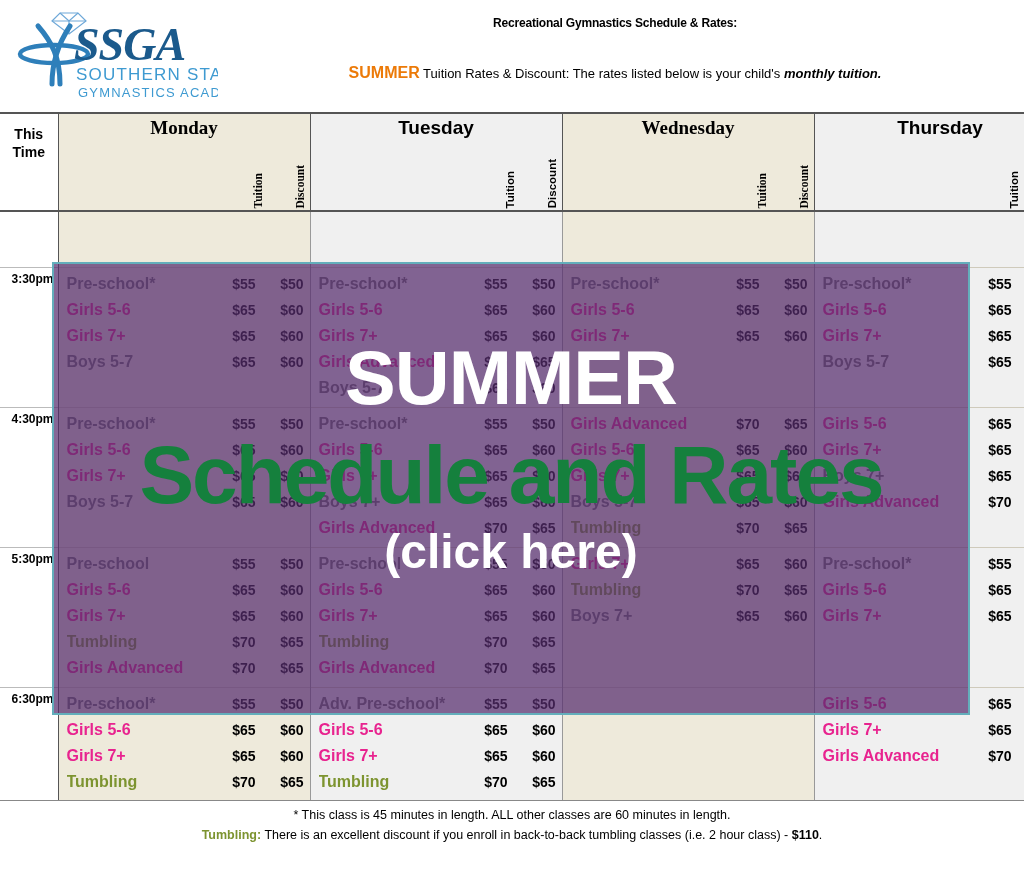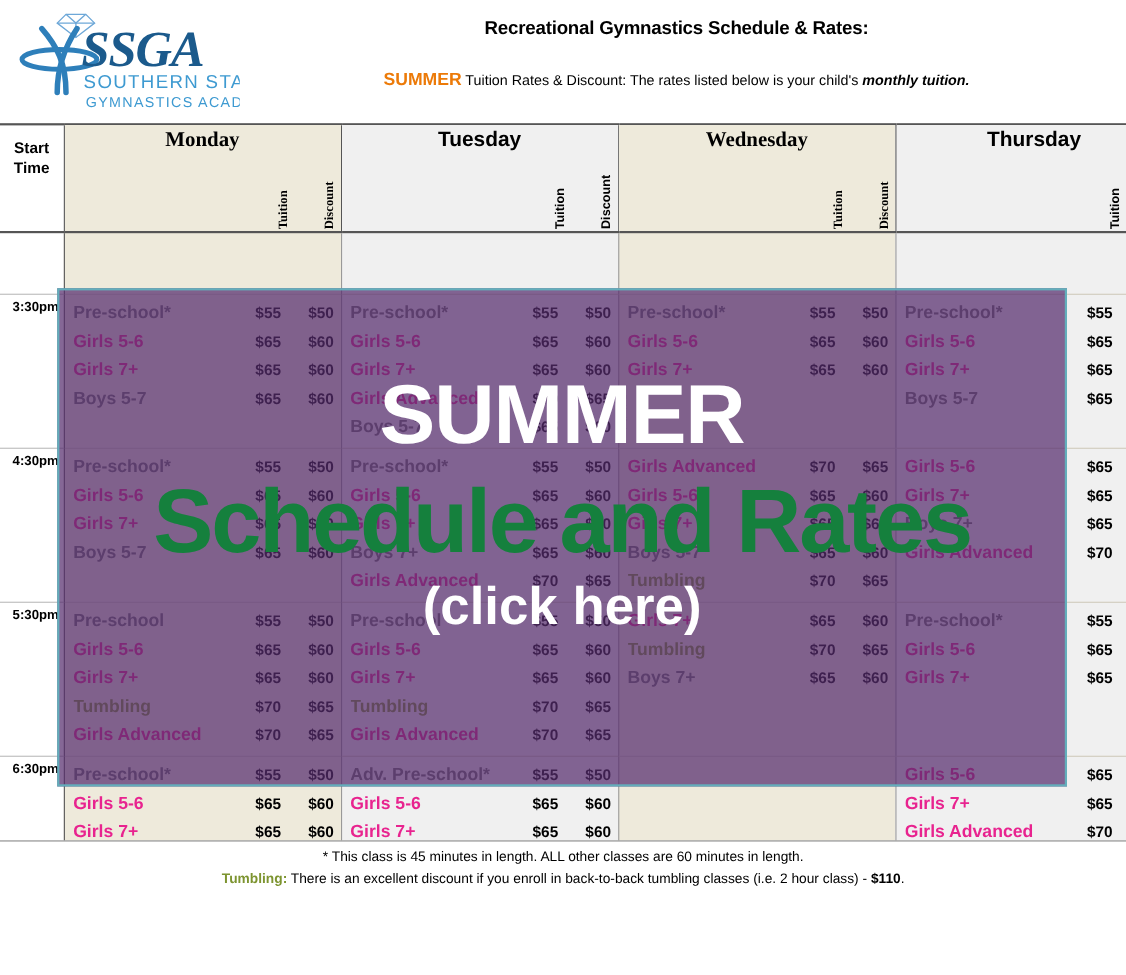--- a/index.html
+++ b/index.html
@@ -14,21 +14,21 @@
 
   
   #header { position:relative; height:112px; width:1024px; background:#fff; }
 
   #logo { position:absolute; left:8px; top:10px; width:210px; height:94px; }
   #logo svg { display:block; }
 
   #title {
     position:absolute; left:220px; top:16px; width:790px;
     text-align:center;
-    font-size:17px; font-weight:bold; color:#000;
+    font-size:12px; font-weight:bold; color:#000;
     letter-spacing:-0.2px;
   }
   #subtitle {
     position:absolute; left:220px; top:64px; width:790px;
     text-align:center; font-size:13px; color:#000; white-space:nowrap;
   }
   #subtitle .season { color:#ec7a08; font-weight:bold; font-size:16px; }
   #subtitle .b { font-weight:bold;font-style:italic; }
   #note1 {
     position:absolute; left:150px; top:90px; width:860px;
@@ -113,21 +113,21 @@
     flex:0 0 44px; text-align:right;
     color:#000; font-size:14px; font-weight:bold;
   }
   .cls-di { flex-basis:48px; }
 
   
   .tall { min-height:124px; }
 
   
   #footer {
-    position:absolute; left:0; top:764px; width:1024px; height:80px;
+    position:absolute; left:0; top:800px; width:1024px; height:80px;
     background:#fff;
     border-top:1px solid #888;
   }
   #footer .fline { text-align:center; font-size:12.5px; color:#000; white-space:nowrap; }
   #f1 { margin-top:7px; }
   #f2 { margin-top:6px; }
   #f3 { margin-top:13px; }
   #footer .tumb { color:#7d9430; font-weight:bold; }
   #footer .b { font-weight:bold; }
 
@@ -199,21 +199,21 @@
       <col class="c-time">
         <col class="c-day">
         <col class="c-day">
         <col class="c-day">
         <col class="c-day">
     </colgroup>
 
     <thead>
       <tr>
         <th class="hdr-time">
-          <div>Start</div>
+          <div>This</div>
           <div>Time</div>
         </th>
 
         <th class="hdr-day cream">
           <div class="dayname">Monday</div>
           <div class="vlabel tuition">Tuition</div>
           <div class="vlabel discount">Discount</div>
         </th>
 
         <th class="hdr-day gray">

